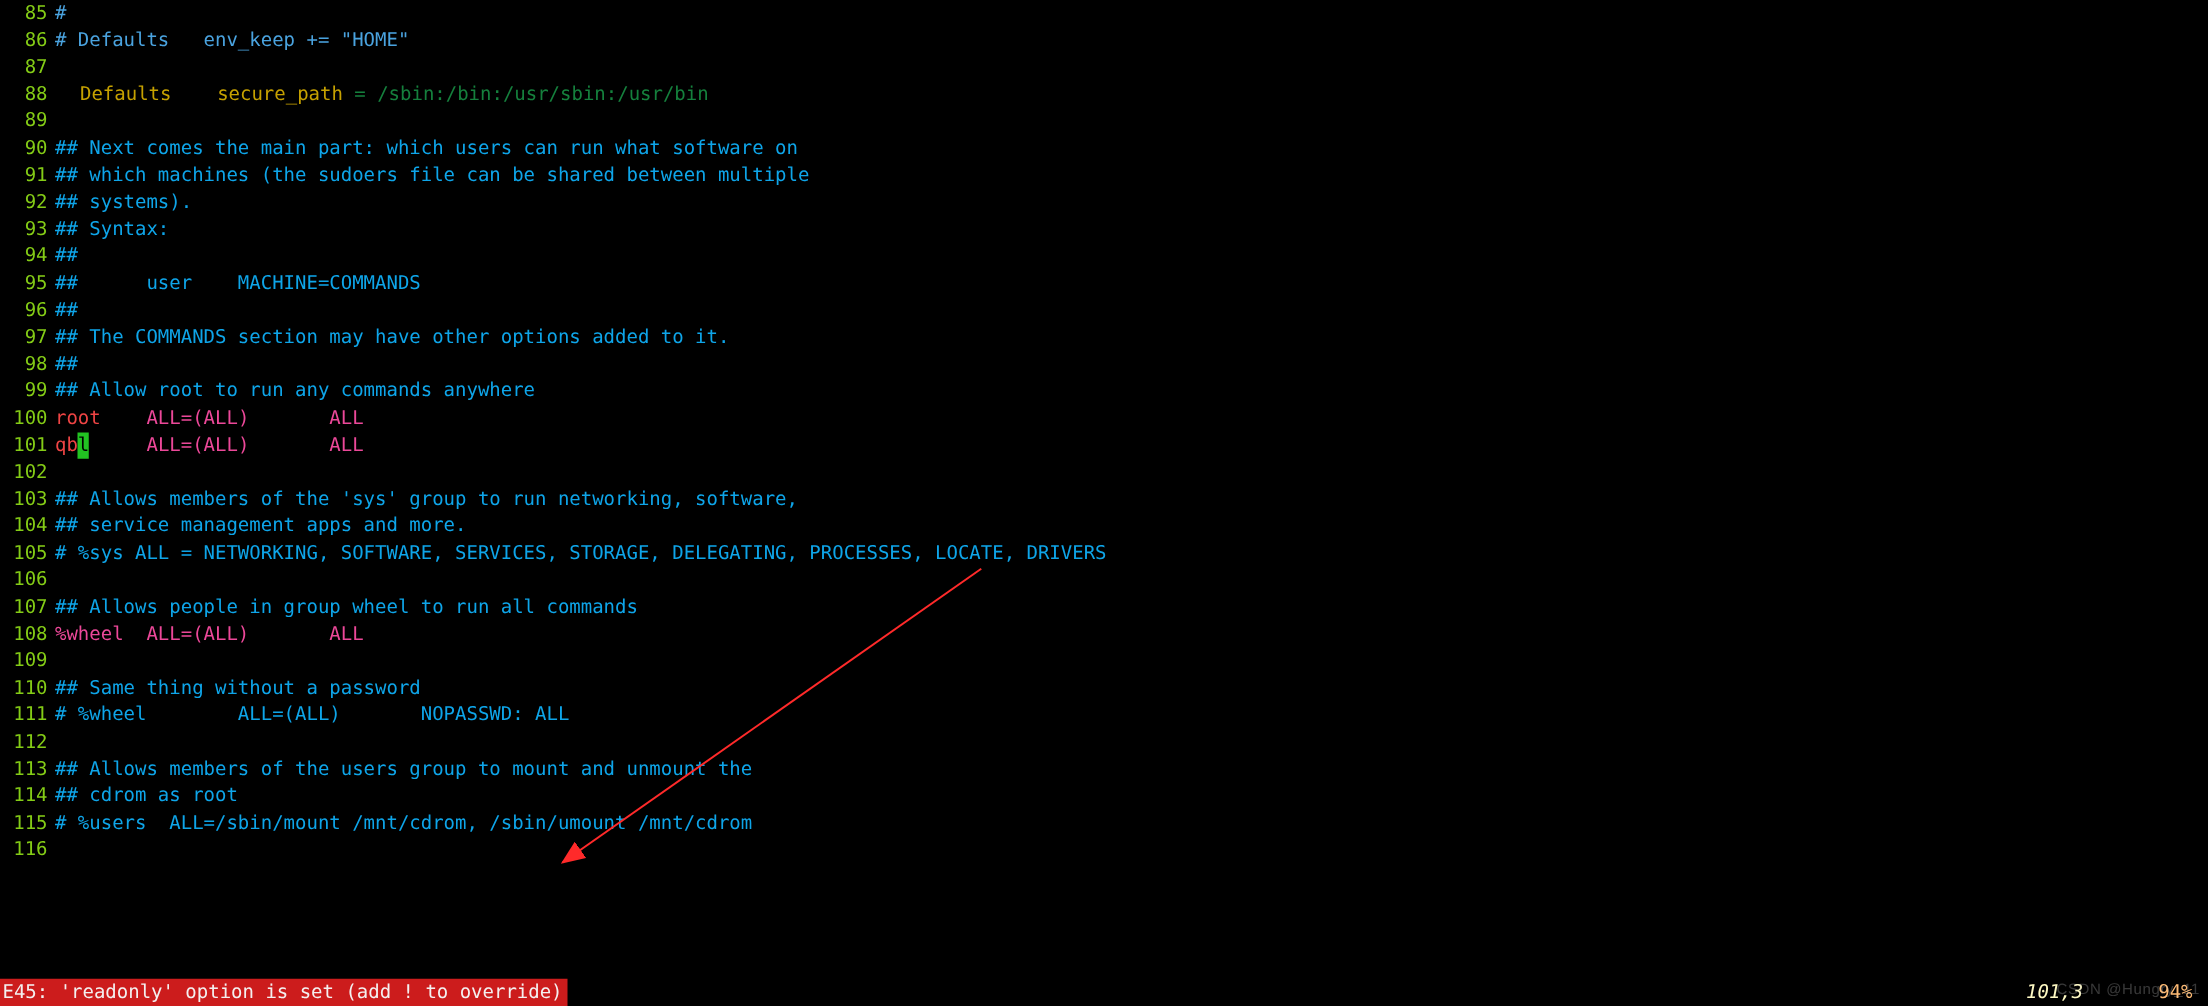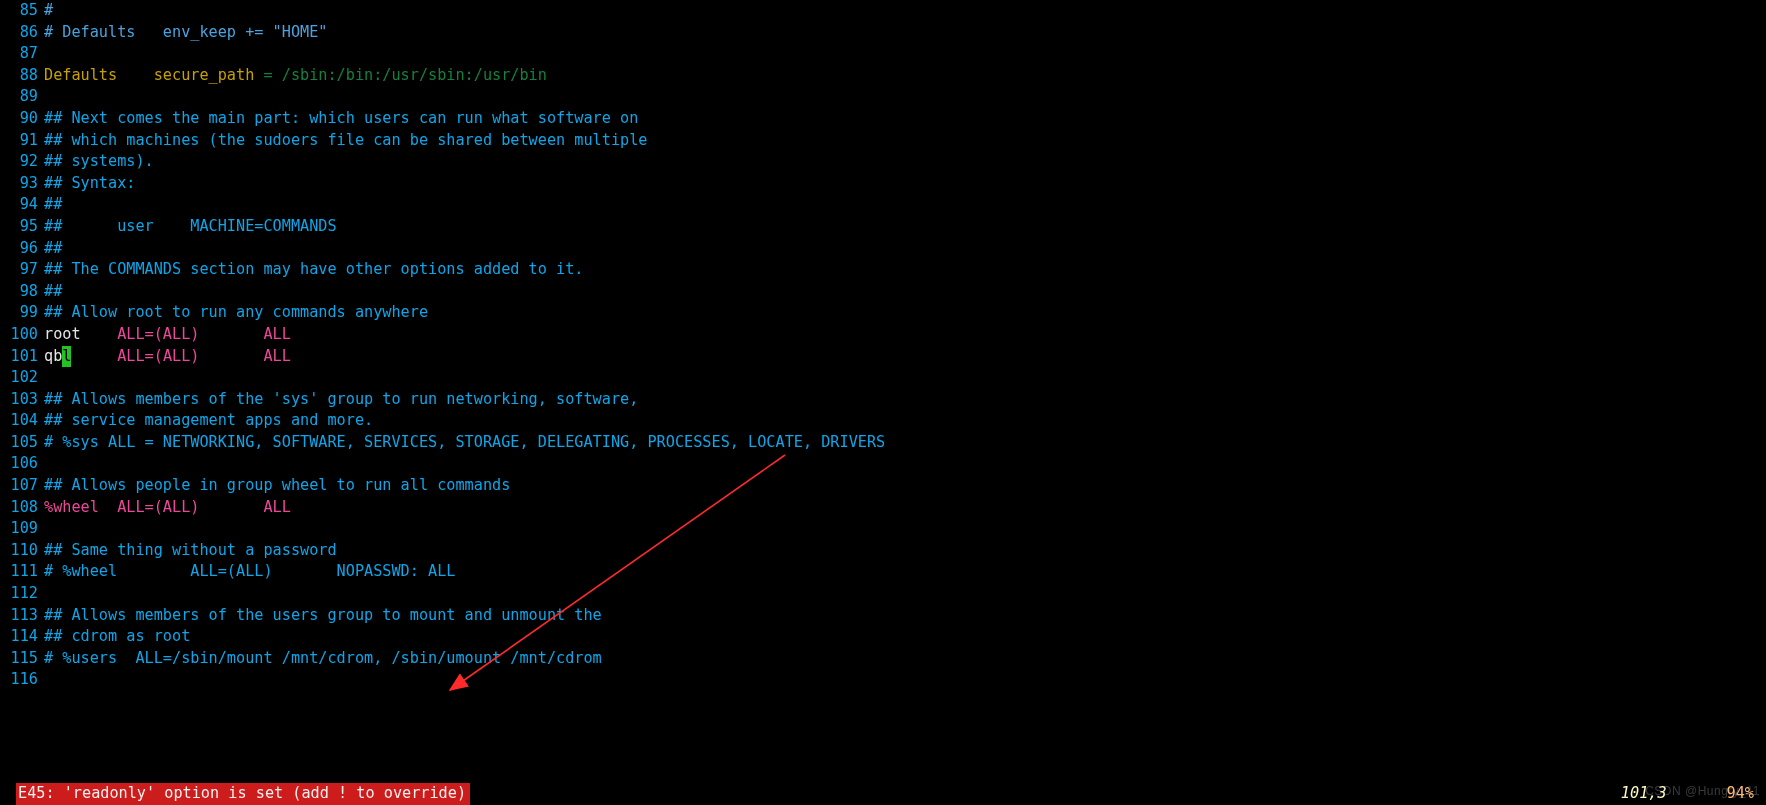--- a/index.html
+++ b/index.html
@@ -1,27 +1,27 @@
 <!DOCTYPE html>
 <html><head>
 <meta charset="utf-8">
 <style>
   html,body{margin:0;padding:0;background:#000;color:#4aa3df;font-family:"DejaVu Sans Mono","Menlo","Consolas",monospace;font-size:15.2px;line-height:21.6px;overflow:hidden;width:1766px;height:805px;position:relative;}
   .editor{position:absolute;left:0;top:0;right:0;bottom:0;white-space:pre;padding-left:4px;}
   .line{display:flex;align-items:flex-start;}
-  .gutter{color:#0ea5e9;width:34px;text-align:right;padding-right:6px;user-select:none;flex:0 0 auto;}
+  .gutter{color:#84cc16;width:34px;text-align:right;padding-right:6px;user-select:none;flex:0 0 auto;}
   .code{flex:1 1 auto;}
   .c-blue{color:#4aa3df;}
-  .c-yellow{color:#c6a100;}
+  .c-yellow{color:#c6a100;margin-left:20px;}
   .c-comment{color:#0ea5e9;}
   .c-magenta{color:#ec4899;}
-  .c-red{color:#e5e5e5;}
+  .c-red{color:#ef4444;}
   .c-grey{color:#15803d;}
   .cursor{background:#22c322;color:#000;display:inline-block;line-height:21.6px;}
-  .statusbar{position:absolute;left:0;bottom:0;right:0;display:flex;align-items:center;font-size:15.2px;margin-left:16px;}
+  .statusbar{position:absolute;left:0;bottom:0;right:0;display:flex;align-items:center;font-size:15.2px;}
   .err{background:#cc1c1c;color:#f4f0f0;padding:0 4px 0 2px;}
   .spacer{flex:1;}
   .pos{color:#fef9c3;margin-right:60px;font-style:italic;}
   .pct{color:#fdba74;margin-right:12px;}
   .watermark{position:absolute;right:6px;bottom:2px;color:rgba(200,200,200,0.28);font-size:12px;font-family:Liberation Sans, sans-serif;letter-spacing:0.5px;}
   svg.arrow{position:absolute;pointer-events:none;}
 </style>
 </head>
 <body>
 

